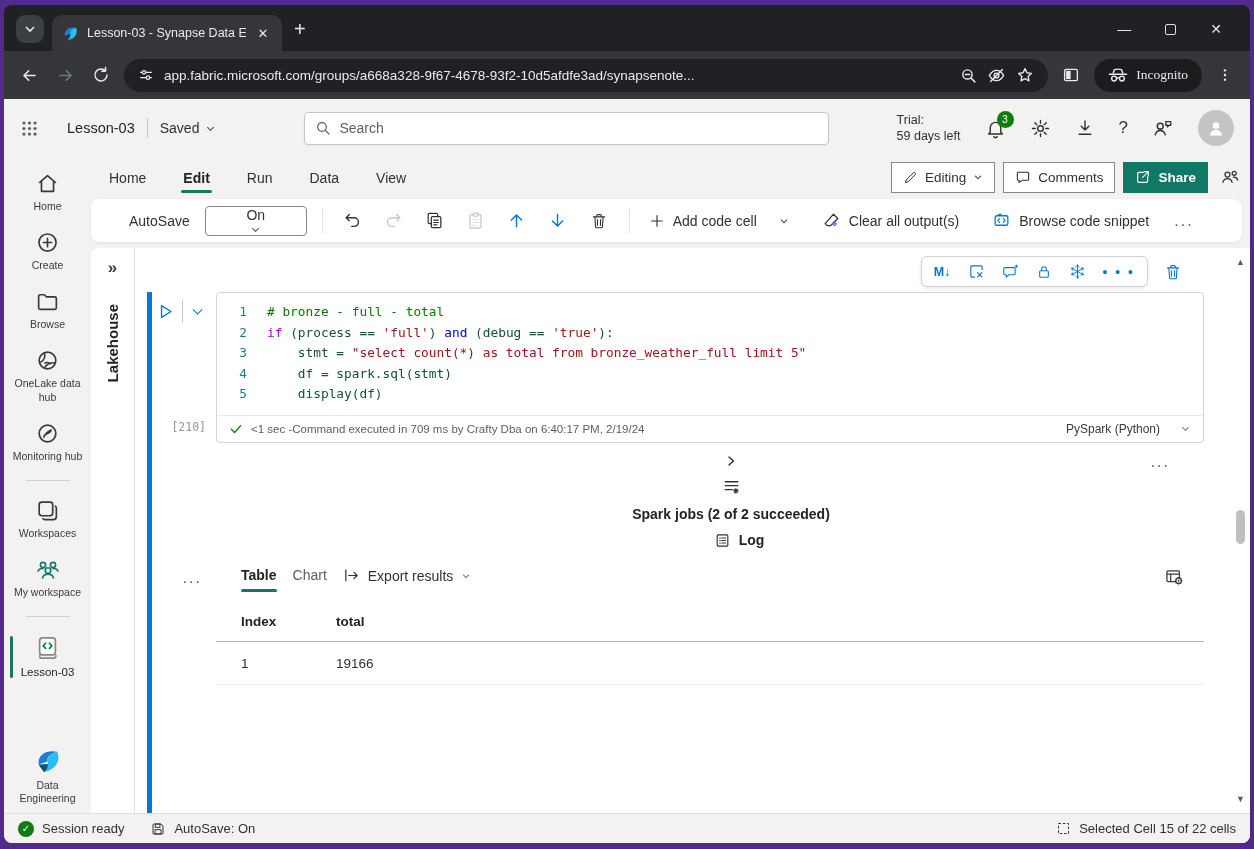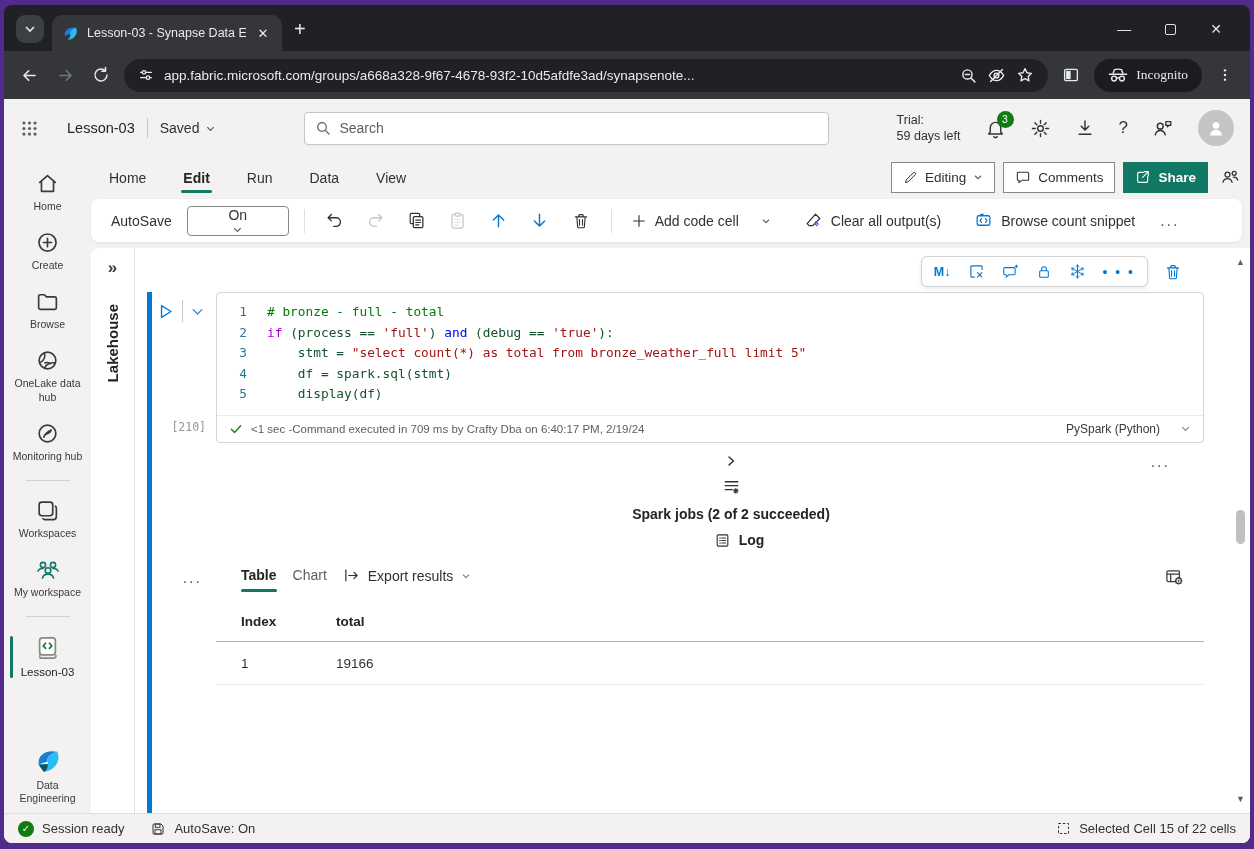--- a/index.html
+++ b/index.html
@@ -78,21 +78,21 @@
   .mtab{ font-size:14px; color:var(--txt); padding:8px 2px 6px; cursor:pointer; position:relative; }
   .mtab.active{ font-weight:700; color:#242424; }
   .mtab.active::after{ content:""; position:absolute; left:0; right:0; bottom:-1px; height:3px; border-radius:2px; background:var(--teal); }
   .menu-right{ margin-left:auto; display:flex; align-items:center; gap:8px; }
   .btn{ height:31px; border:1px solid #8a8886; background:#fff; border-radius:0; display:flex; align-items:center; gap:7px; padding:0 11px; font-size:13.5px; color:var(--txt); cursor:pointer; }
   .btn.share{ background:var(--teal); border-color:var(--teal); color:#fff; font-weight:600;justify-content:space-between; }
   .presence{ display:flex; align-items:center; margin-left:4px; color:#323130; }
 
   
   .toolbar-wrap{ padding:2px 8px 4px 0; flex:0 0 auto; }
-  .toolbar{ height:43px; background:#fff; border-radius:8px; box-shadow:0 1px 3px rgba(0,0,0,.08); display:flex; align-items:center; padding:0 16px; gap:11px; }
+  .toolbar{ height:43px; background:#fff; border-radius:8px; box-shadow:0 1px 3px rgba(0,0,0,.08); display:flex; align-items:center; padding:0 34px; gap:11px; }
   .dd{ height:30px; border:1px solid #8a8886; border-radius:4px; display:flex; align-items:center; justify-content:space-between; padding:0 10px; width:102px; font-size:14px; cursor:pointer;flex-direction:column; }
   .tsep{ width:1px; height:24px; background:#e1dfdd; margin:0 4px; }
   .tbtn{ width:30px; height:30px; display:flex; align-items:center; justify-content:center; border-radius:4px; cursor:pointer; }
   .tbtn.disabled{ color:#c8c6c4; cursor:default; }
   .tool-label{ display:flex; align-items:center; gap:8px; font-size:14px; color:var(--txt); cursor:pointer; padding:0 4px; }
   .dots{ color:var(--txt-dim); font-size:16px; letter-spacing:2px; cursor:pointer; }
 
   
   .canvas{ flex:1; background:#fff; margin-top:2px; border-top-left-radius:8px; display:flex; position:relative; min-height:0; }
   .lh-strip{ width:44px; flex:0 0 auto; border-right:1px solid var(--line); display:flex; flex-direction:column; align-items:center; padding-top:10px; gap:26px; }
@@ -510,21 +510,21 @@
                     <path d="M15.8 14.2 L17 15.4 L16.2 16.2 L15 15 Z" fill="#8250df"></path>
                   </svg>
               <span>Clear all output(s)</span>
             </div>
             <div class="tool-label" style="margin-left:14px">
               <svg width="19" height="19" viewBox="0 0 24 24">
                     <rect x="4" y="6" width="16" height="12" rx="2" stroke="#0078d4" stroke-width="1.6" fill="none"></rect>
                     <path d="M9.5 9.5 L7.5 12 L9.5 14.5 M14.5 9.5 L16.5 12 L14.5 14.5" stroke="#0078d4" stroke-width="1.5" fill="none" stroke-linecap="round" stroke-linejoin="round"></path>
                     <path d="M8 3.5 L10 5.5 L12 3.5" stroke="#0078d4" stroke-width="1.5" fill="none"></path>
                   </svg>
-              <span>Browse count snippet</span>
+              <span>Browse code snippet</span>
             </div>
             <span class="dots" style="margin-left:10px">...</span>
           </div>
         </div>
 
         <div class="canvas">
 
           <div class="lh-strip">
             <span class="lh-expand">»</span>
             <span class="vtext">Lakehouse</span>

